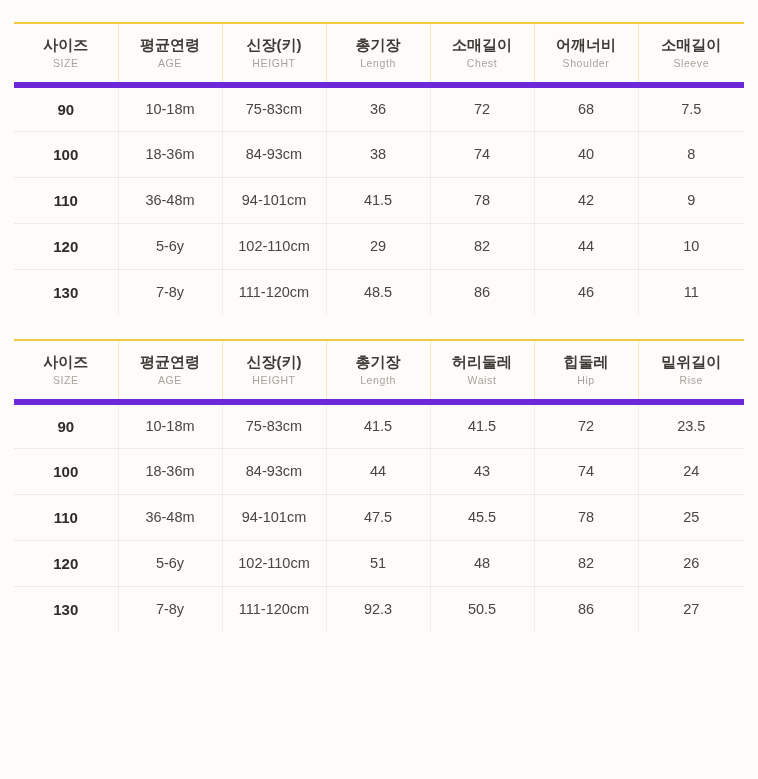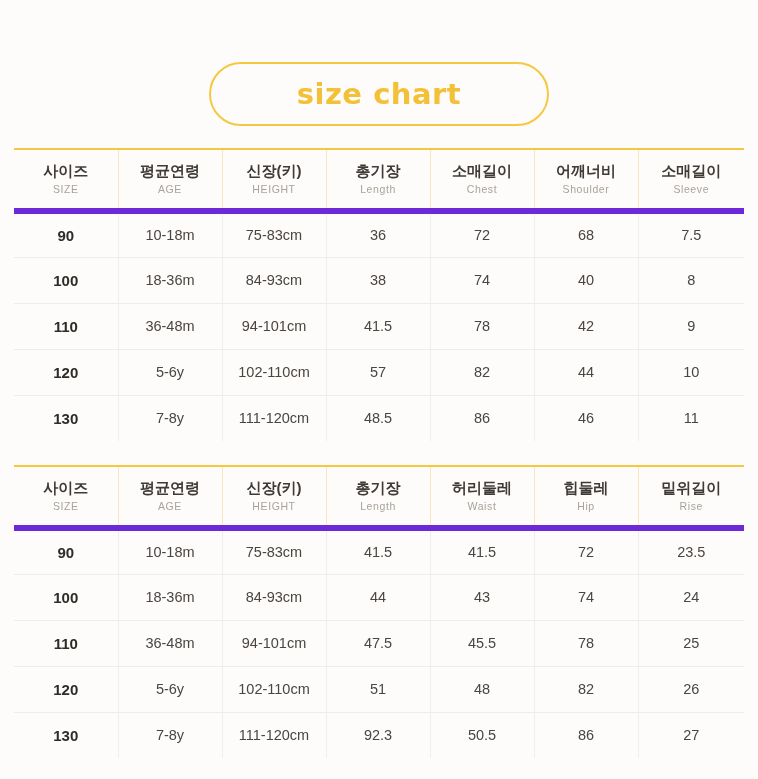--- a/index.html
+++ b/index.html
@@ -123,25 +123,20 @@
   }
   .block-gap {
     height: 24px;
   }
 </style>
 </head>
 <body>
 
 <div class="page">
 
-  <div class="title-wrap">
-    <div class="title-badge">
-      <span class="title-text">size chart</span>
-    </div>
-  </div>
 
   <div class="gap"></div>
 
   <div class="table-block">
     <table class="chart-table">
       <colgroup>
         <col class="c0">
           <col class="c1">
           <col class="c2">
           <col class="c3">
@@ -206,21 +201,21 @@
           <td class="sep-right">94-101cm</td>
           <td class="sep-right">41.5</td>
           <td class="sep-right">78</td>
           <td class="sep-right">42</td>
           <td>9</td>
         </tr>
         <tr>
           <td class="size-col sep-right">120</td>
           <td class="sep-right">5-6y</td>
           <td class="sep-right">102-110cm</td>
-          <td class="sep-right">57</td>
+          <td class="sep-right">29</td>
           <td class="sep-right">82</td>
           <td class="sep-right">44</td>
           <td>10</td>
         </tr>
         <tr>
           <td class="size-col sep-right">130</td>
           <td class="sep-right">7-8y</td>
           <td class="sep-right">111-120cm</td>
           <td class="sep-right">48.5</td>
           <td class="sep-right">86</td>

